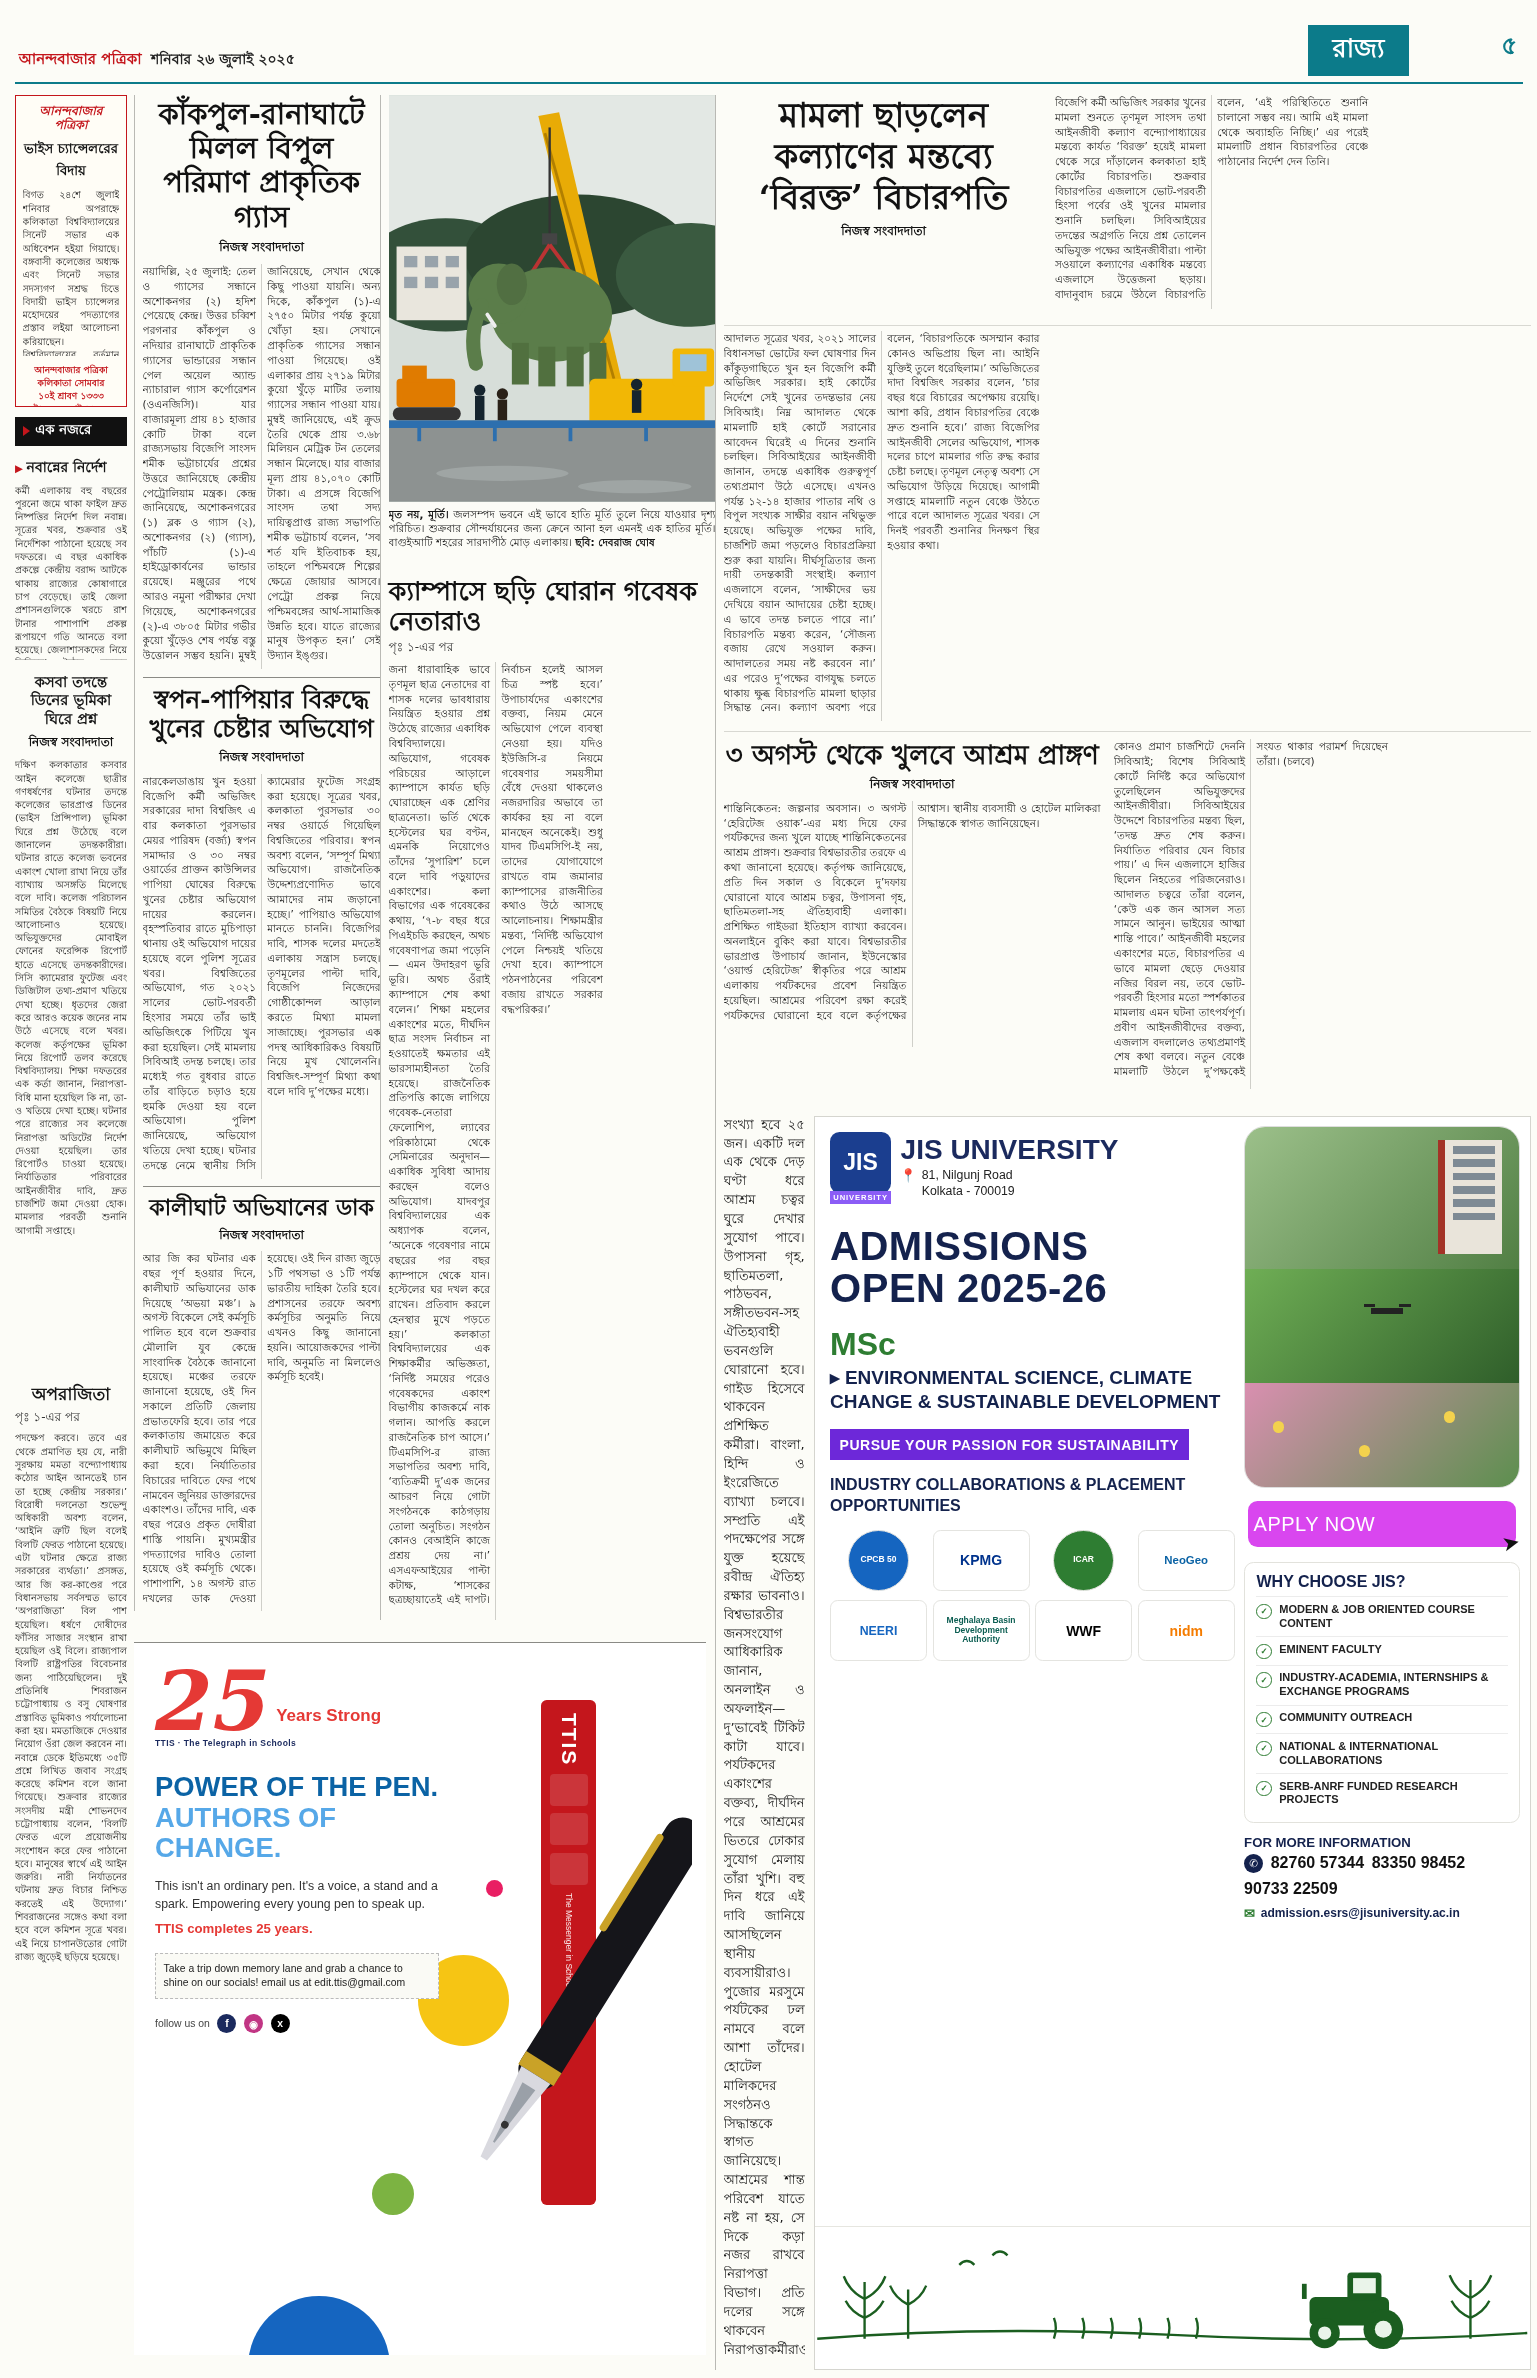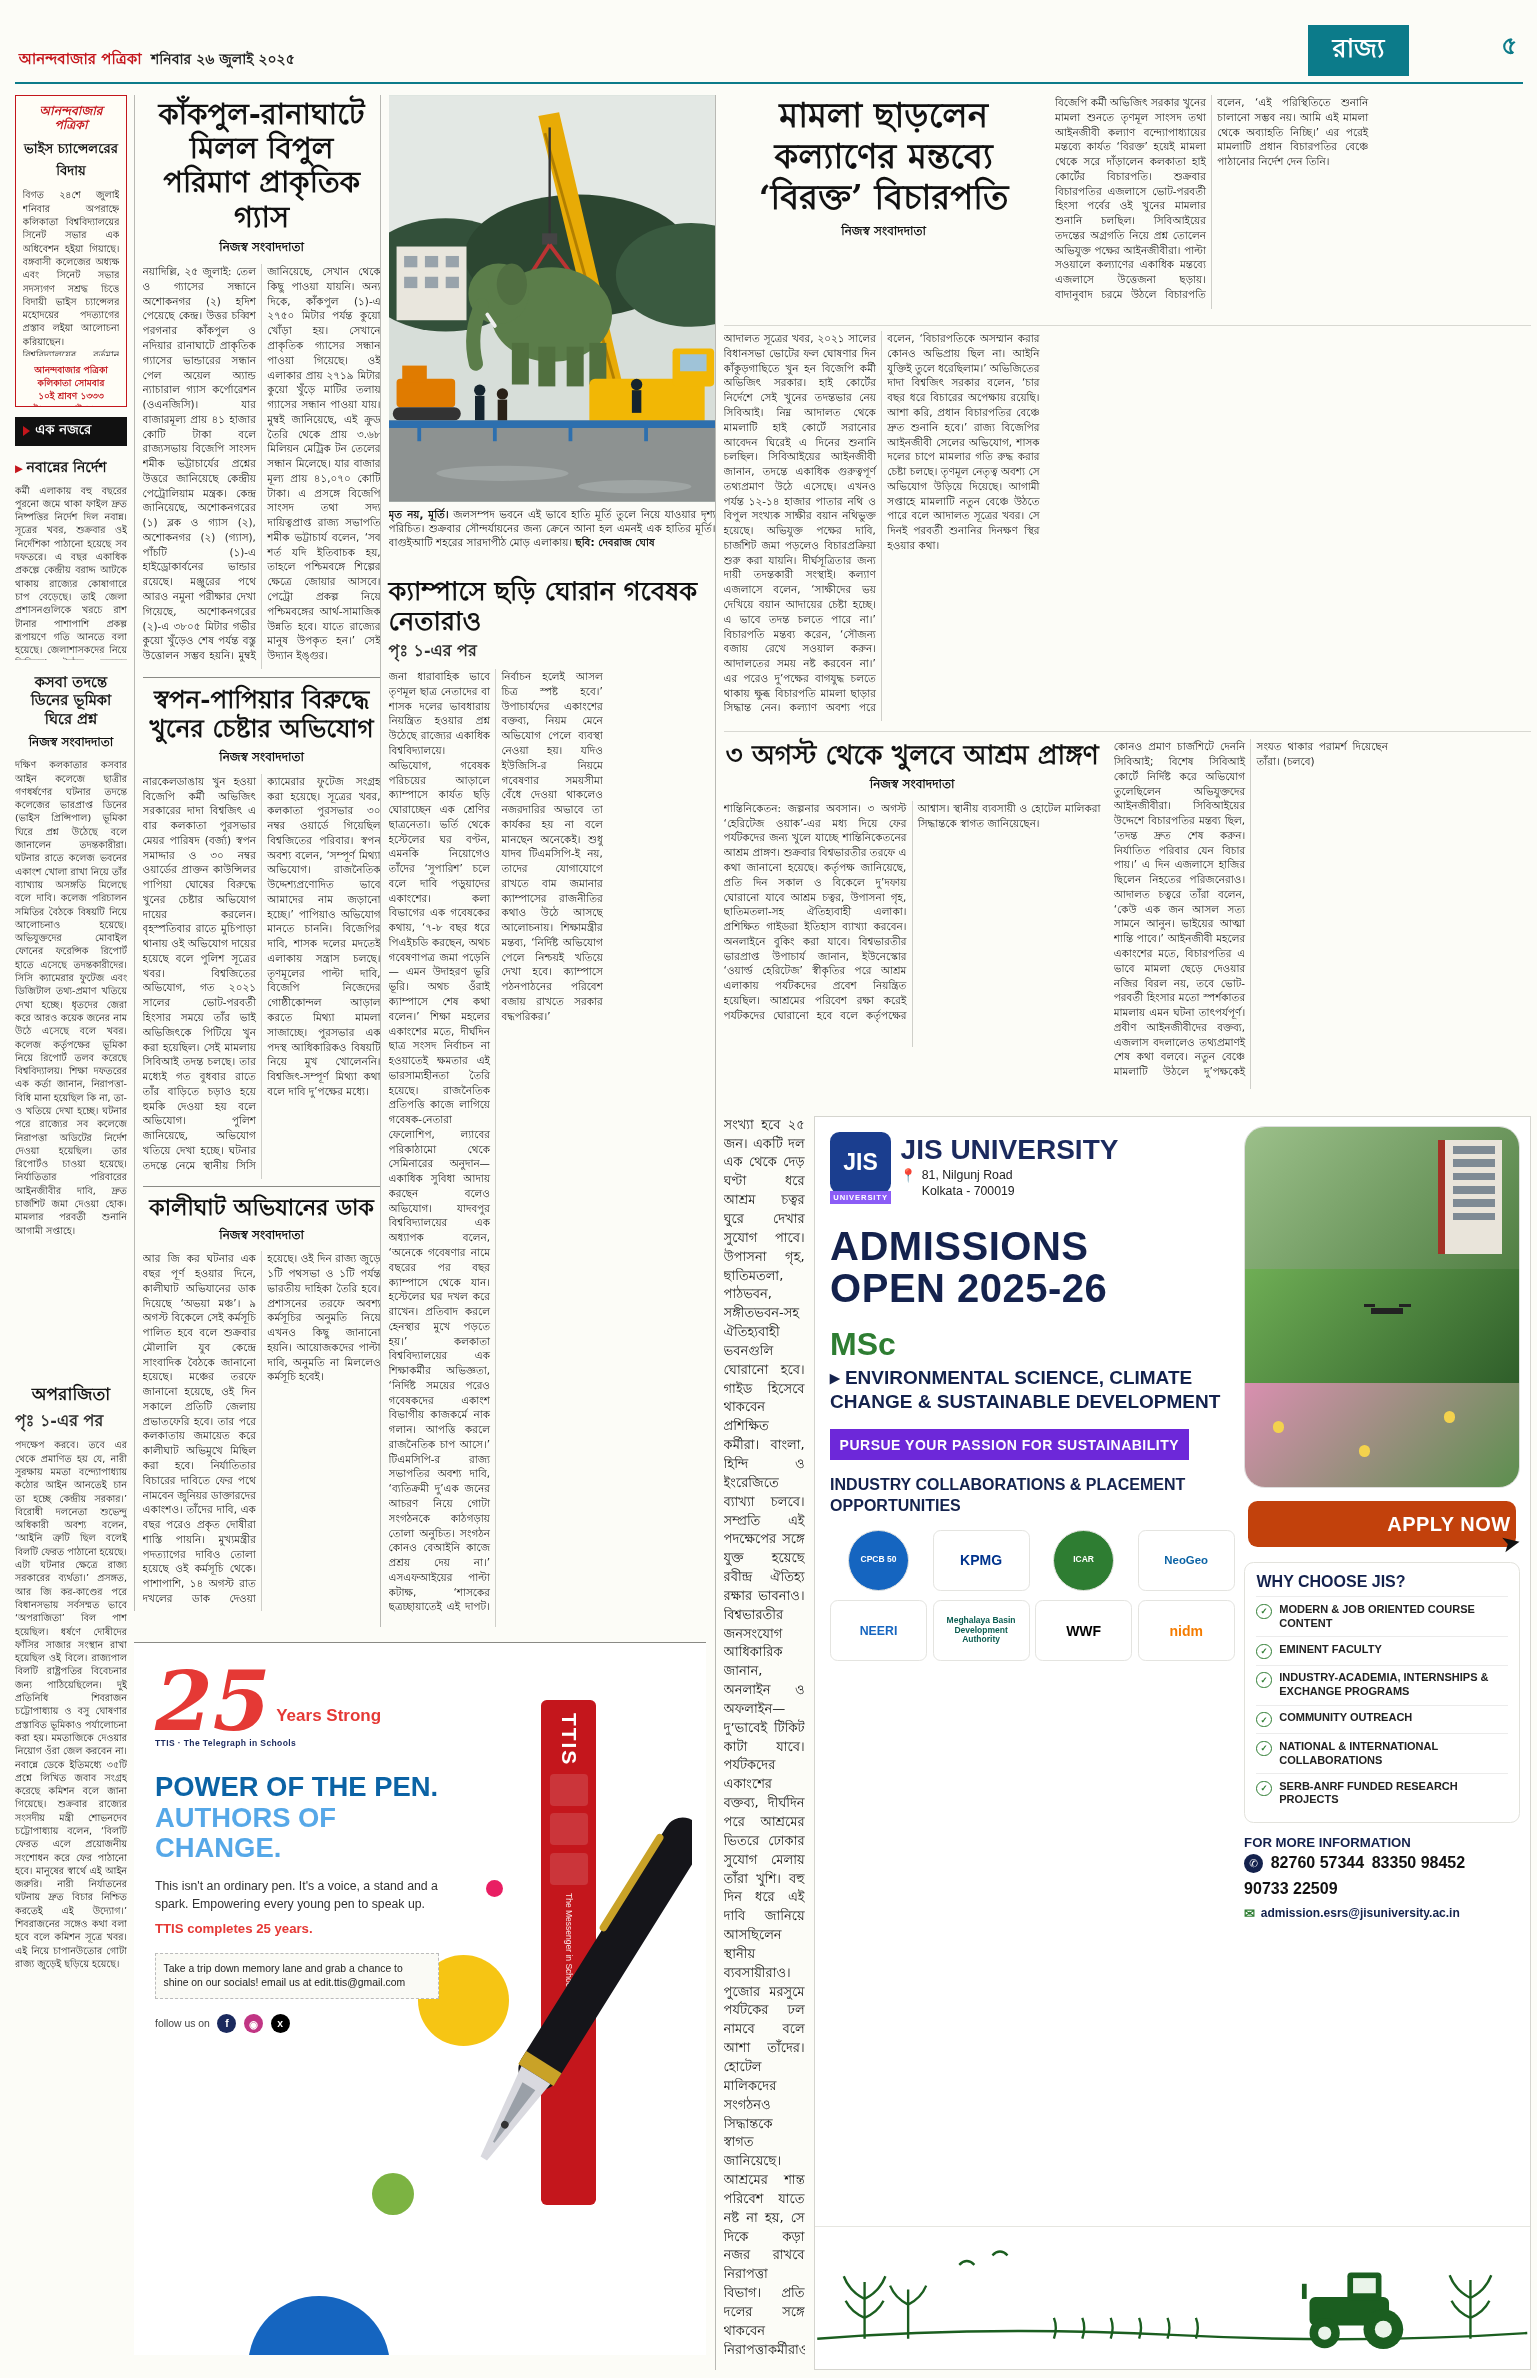--- a/index.html
+++ b/index.html
@@ -16,21 +16,21 @@
   .page-num{position:absolute;right:5.7px;top:0;color:#0c7b8a;font-weight:bold;font-size:24.6px;font-family:"DejaVu Serif",serif;}
   
   .bandA{left:15px;top:95px;width:112px;}
   .bandB{left:134px;top:95px;width:238px;border-left:none;}
   .bandC{left:380px;top:95px;width:327px;}
   .bandD{left:715px;top:95px;width:807px;}
   .vrule{border-left:0.9px solid #b9b9b4;padding-left:7.6px;}
   
   .hl{font-family:"DejaVu Serif",serif;font-weight:bold;color:#121212;text-align:center;line-height:1.18;margin:0;}
   .byline{text-align:center;font-weight:bold;font-size:12px;margin:4.7px 0 5.7px;color:#111;}
-  .contd{text-align:left;font-weight:bold;font-size:16px;color:#333;margin:1.9px 0 3.8px;}
+  .contd{text-align:left;font-weight:normal;font-size:12px;color:#333;margin:1.9px 0 3.8px;}
   .body-sm{font-size:10.4px;line-height:1.42;text-align:justify;color:#1c1c1c;overflow:hidden;column-fill:auto;}
   .body-xs{font-size:9.5px;line-height:1.4;text-align:justify;color:#1c1c1c;overflow:hidden;}
   .cols2{column-count:2;column-gap:11.4px;column-rule:0.9px solid #cfcfc9;}
   .cols3{column-count:3;column-gap:11.4px;column-rule:0.9px solid #cfcfc9;}
   .cols5{column-count:5;column-gap:11.4px;column-rule:0.9px solid #cfcfc9;}
   .rule{border-top:0.9px solid #8a8a85;margin:7.6px 0;}
   
   .archive{border:1.9px solid #c4161c;padding:7.6px 6.6px;height:295px;overflow:hidden;background:#fffdf6;}
   .archive-logo{color:#c4161c;font-family:"DejaVu Serif",serif;font-weight:bold;font-style:italic;
         text-align:center;font-size:12.3px;line-height:1.2;margin-bottom:5.7px;}
@@ -100,22 +100,22 @@
   .collage{border-radius:21px;overflow:hidden;border:0.9px solid #dedede;}
   .collage .c1{height:142px;background:linear-gradient(135deg,#9cc08a,#517f44);position:relative;}
   .collage .c1 .bldg{position:absolute;right:17px;top:13.2px;width:57px;height:114px;background:#e9e4da;border-left:7.6px solid #a33327;}
   .collage .c1 .bldg i{display:block;height:7.6px;margin:5.7px 7.6px;background:#7e8a94;}
   .collage .c2{height:114px;background:linear-gradient(135deg,#6fae55,#2f5e2a);position:relative;}
   .collage .c2 .drone{position:absolute;left:46%;top:34%;width:32px;height:5.7px;background:#222;}
   .collage .c2 .drone::before,.collage .c2 .drone::after{content:"";position:absolute;top:-3.8px;width:11.4px;height:2.8px;background:#222;}
   .collage .c2 .drone::before{left:-7.6px;} .collage .c2 .drone::after{right:-7.6px;}
   .collage .c3{height:104px;background:linear-gradient(135deg,#d98fb0,#5c8f4e);position:relative;}
   .collage .c3 b{position:absolute;width:11.4px;height:11.4px;border-radius:50%;background:#f3d24d;}
-  .apply{margin:13.2px 3.8px 0;background:#c2410c;color:#fff;font-weight:bold;font-size:20px;
-       text-align:right;padding:11.4px 5.7px;border-radius:9.5px;position:relative;letter-spacing:0.5px;cursor:pointer;}
+  .apply{margin:13.2px 3.8px 0;background:#d946ef;color:#fff;font-weight:normal;font-size:20px;
+       text-align:left;padding:11.4px 5.7px;border-radius:9.5px;position:relative;letter-spacing:0.5px;cursor:pointer;}
   .cursor-ic{position:absolute;right:-3.8px;bottom:-7.6px;font-size:21px;color:#111;transform:rotate(-12deg);}
   .why{margin-top:15px;border:0.9px solid #e2e2dc;border-radius:9.5px;padding:9.5px 11.4px;background:#fff;}
   .why-t{color:#14224d;font-weight:bold;font-size:16px;margin-bottom:5.7px;}
   .why-item{display:flex;gap:7.6px;align-items:flex-start;font-size:11px;font-weight:bold;color:#222;
        padding:5.7px 0;border-top:0.9px solid #ececec;line-height:1.25;}
   .check{flex:none;width:13.2px;height:13.2px;border-radius:50%;border:1.9px solid #2e7d32;color:#2e7d32;
        font-size:8.5px;display:flex;align-items:center;justify-content:center;margin-top:0.9px;}
   .check::before{content:"✓";}
   .moreinfo{margin-top:11.4px;font-weight:bold;color:#14224d;font-size:13.2px;}
   .phones{display:flex;align-items:center;gap:7.6px;flex-wrap:wrap;margin-top:3.8px;}

